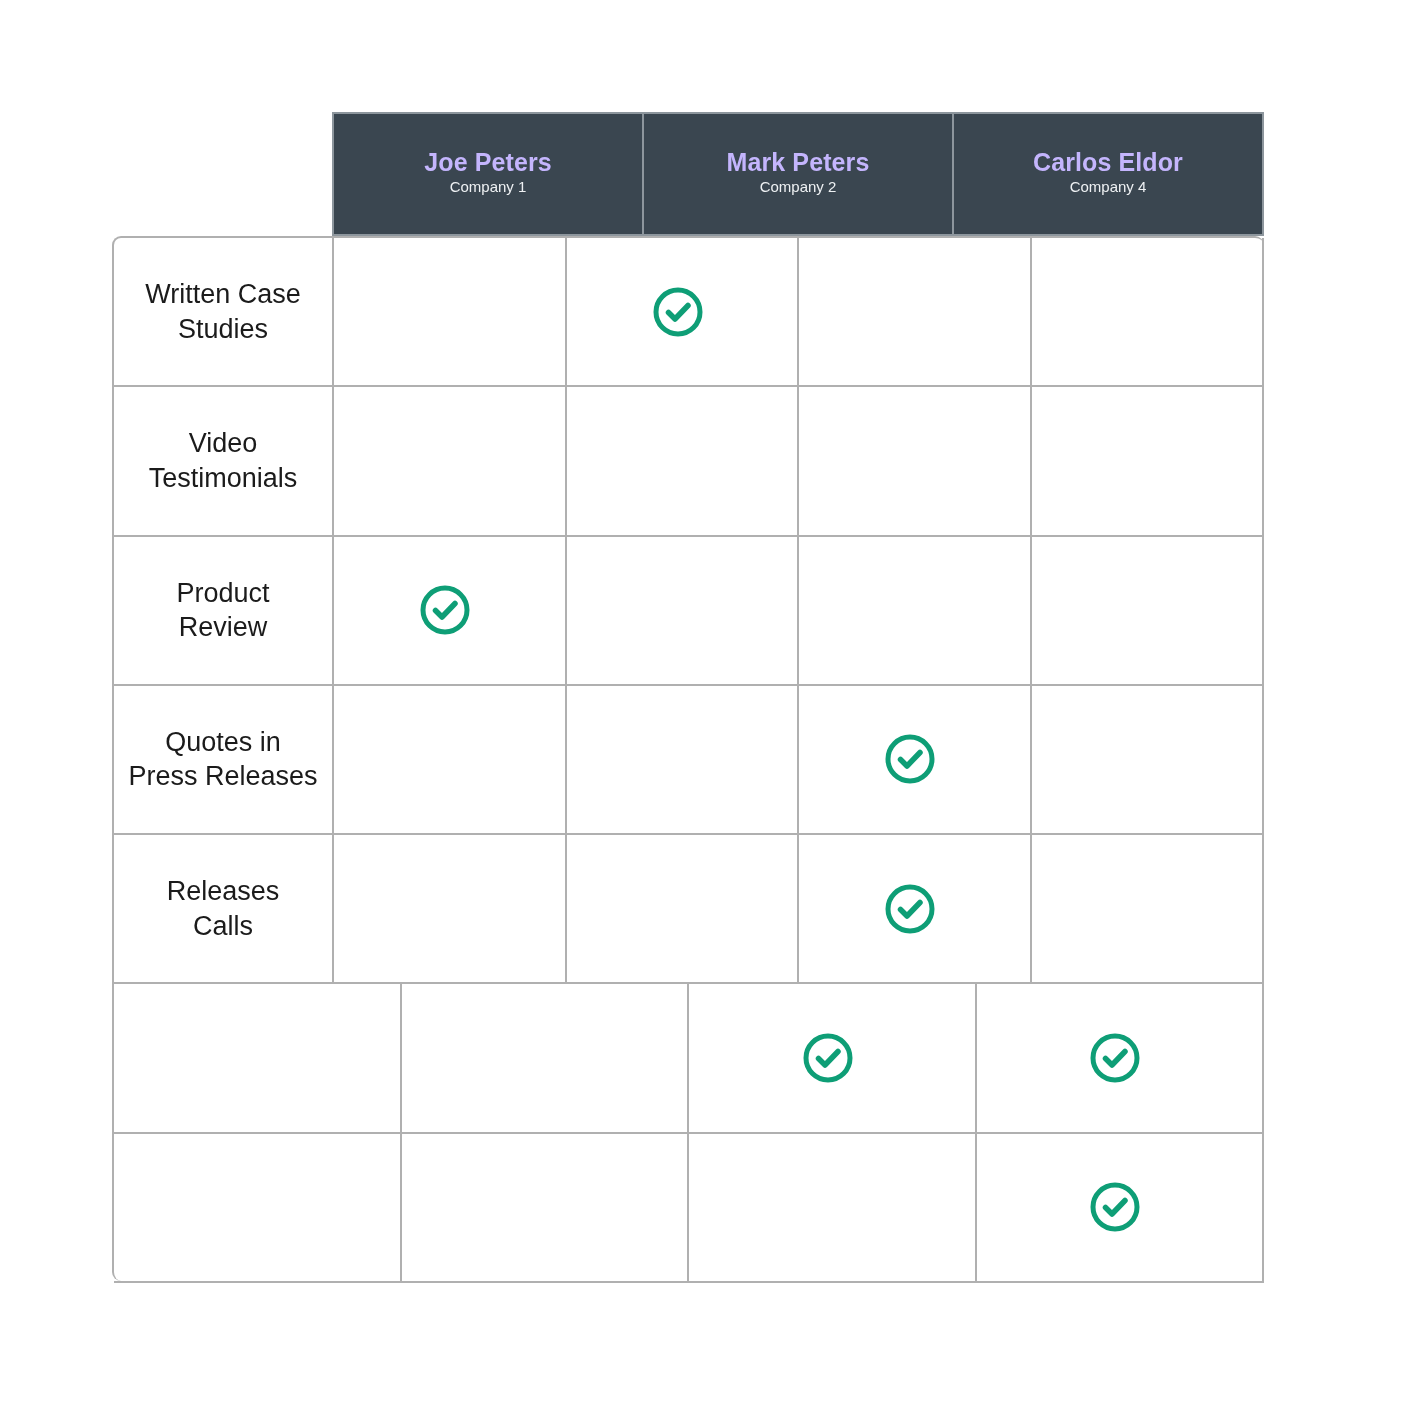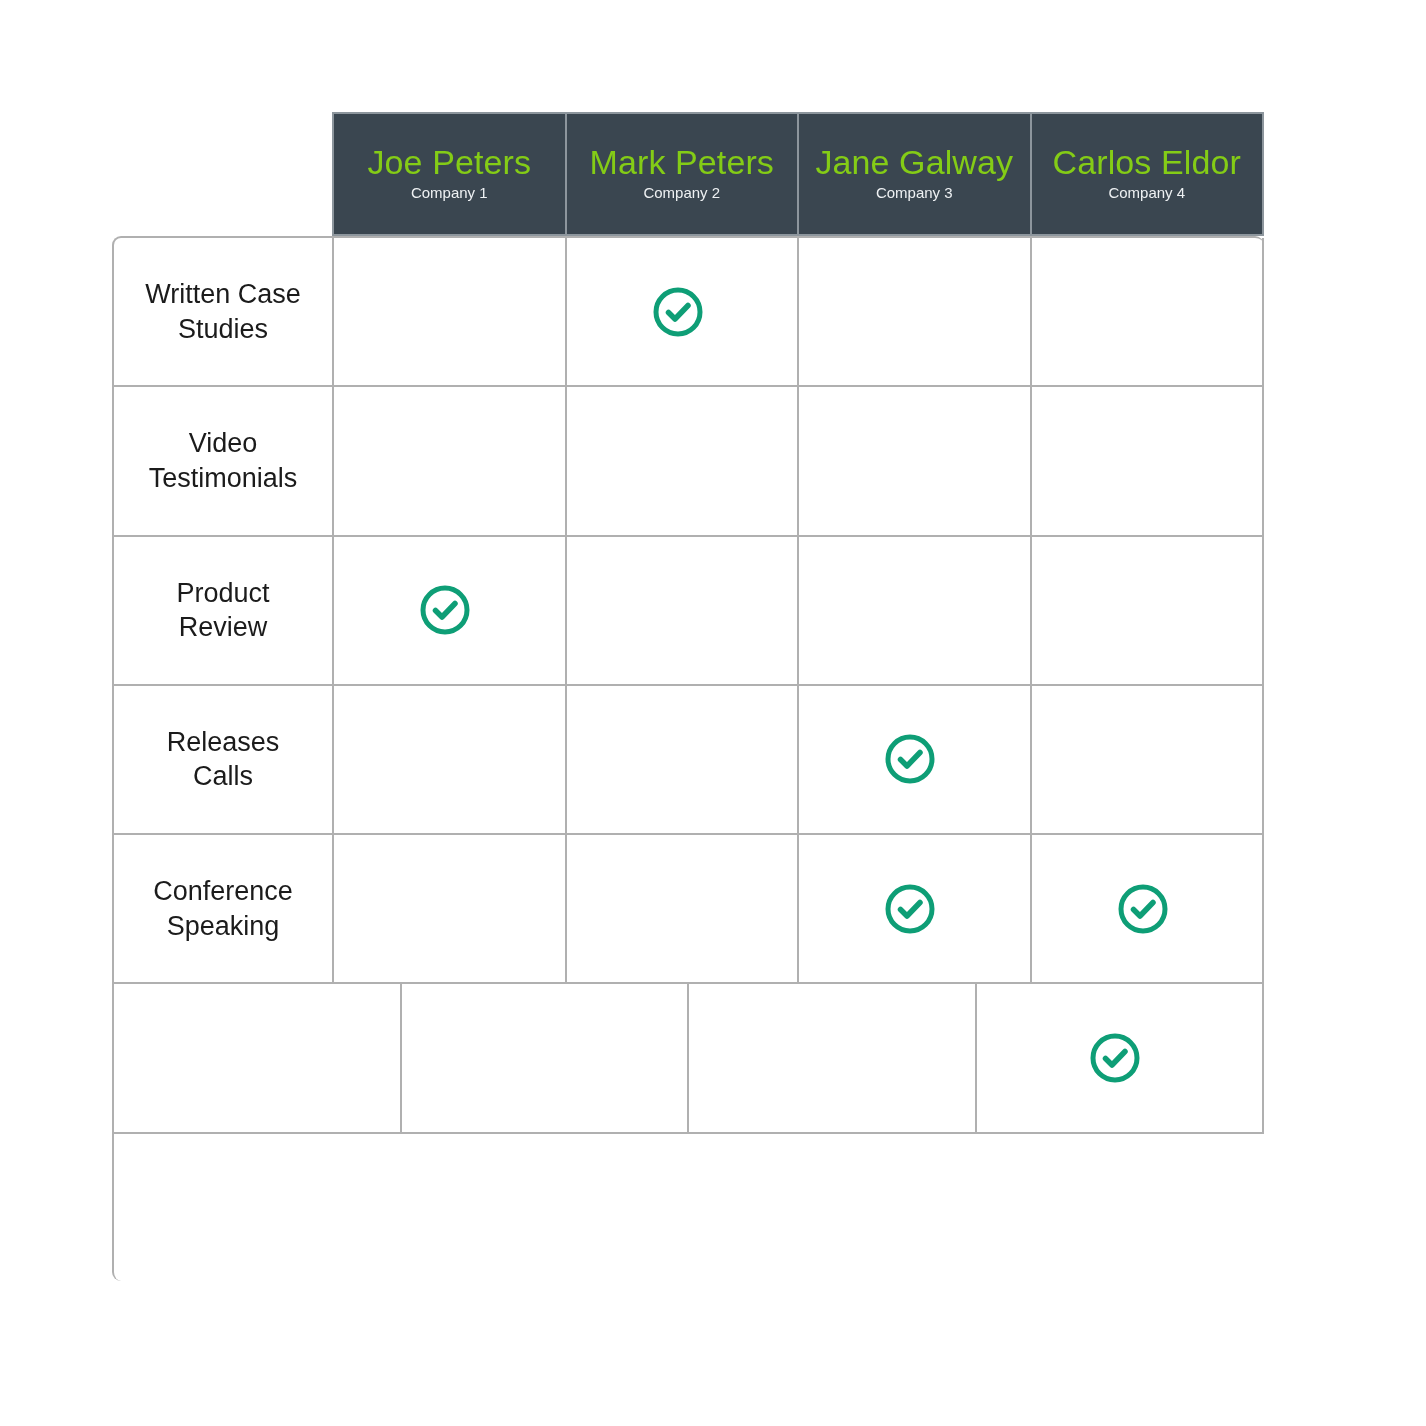--- a/index.html
+++ b/index.html
@@ -51,23 +51,23 @@
     display: flex;
     flex-direction: column;
     align-items: center;
     justify-content: center;
     padding-bottom: 4px;
   }
   .header-cell:first-child {
     border-left: 2px solid #8d969d;
   }
   .header-name {
-    color: #84cc16;
-    font-size: 34px;
-    font-weight: normal;
+    color: #c4b5fd;
+    font-size: 25px;
+    font-weight: bold;
     line-height: 1.26;
     letter-spacing: 0.1px;
   }
   .header-company {
     color: #eef1f3;
     font-size: 15px;
     font-weight: normal;
     line-height: 1.26;
   }
 
@@ -135,24 +135,20 @@
     <div class="header-row">
       <div class="header-cell">
         <span class="header-name">Joe Peters</span>
         <span class="header-company">Company 1</span>
       </div>
       <div class="header-cell">
         <span class="header-name">Mark Peters</span>
         <span class="header-company">Company 2</span>
       </div>
       <div class="header-cell">
-        <span class="header-name">Jane Galway</span>
-        <span class="header-company">Company 3</span>
-      </div>
-      <div class="header-cell">
         <span class="header-name">Carlos Eldor</span>
         <span class="header-company">Company 4</span>
       </div>
     </div>
 
     <div class="body-grid">
 
       <div class="row">
         <div class="cell label">
           <div class="row-label-text">
@@ -219,20 +215,45 @@
           
         </div>
         <div class="cell mark">
           
         </div>
         <div class="cell mark">
           
         </div>
       </div>
 
+      <div class="row">
+        <div class="cell label">
+          <div class="row-label-text">
+            <span>Quotes in</span><br>
+            <span>Press Releases</span>
+          </div>
+        </div>
+        <div class="cell mark">
+          
+        </div>
+        <div class="cell mark">
+          
+        </div>
+        <div class="cell mark">
+          <span class="check-wrap">
+              <svg viewBox="0 0 56 56">
+                <circle cx="28" cy="28" r="22" fill="none" stroke="#0e9e76" stroke-width="5"></circle>
+                <path d="M18.5 28.5 L25 35 L38 21.5" fill="none" stroke="#0e9e76" stroke-width="5.5" stroke-linecap="round" stroke-linejoin="round"></path>
+              </svg>
+            </span>
+        </div>
+        <div class="cell mark">
+          
+        </div>
+      </div>
 
       <div class="row">
         <div class="cell label">
           <div class="row-label-text">
             <span>Releases</span><br>
             <span>Calls</span>
           </div>
         </div>
         <div class="cell mark">
           
@@ -247,26 +268,20 @@
                 <path d="M18.5 28.5 L25 35 L38 21.5" fill="none" stroke="#0e9e76" stroke-width="5.5" stroke-linecap="round" stroke-linejoin="round"></path>
               </svg>
             </span>
         </div>
         <div class="cell mark">
           
         </div>
       </div>
 
       <div class="row">
-        <div class="cell label">
-          <div class="row-label-text">
-            <span>Conference</span><br>
-            <span>Speaking</span>
-          </div>
-        </div>
         <div class="cell mark">
           
         </div>
         <div class="cell mark">
           
         </div>
         <div class="cell mark">
           <span class="check-wrap">
               <svg viewBox="0 0 56 56">
                 <circle cx="28" cy="28" r="22" fill="none" stroke="#0e9e76" stroke-width="5"></circle>

